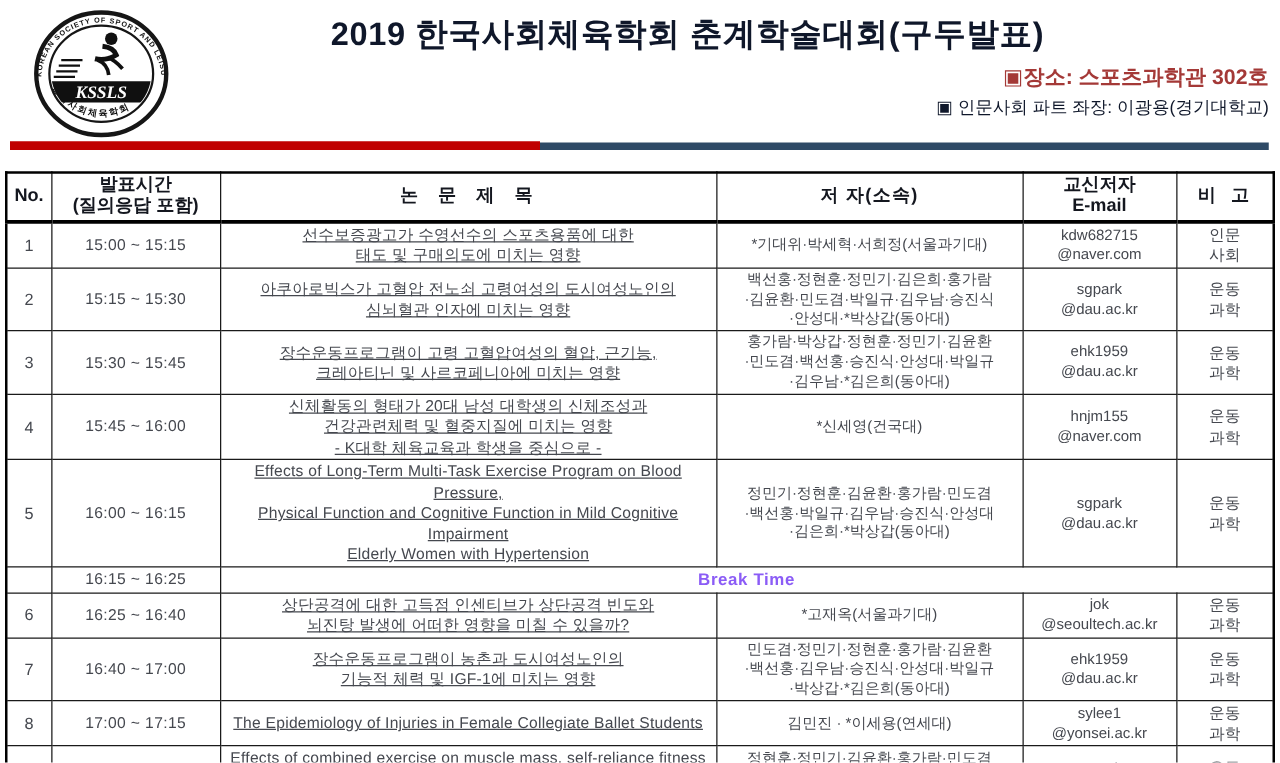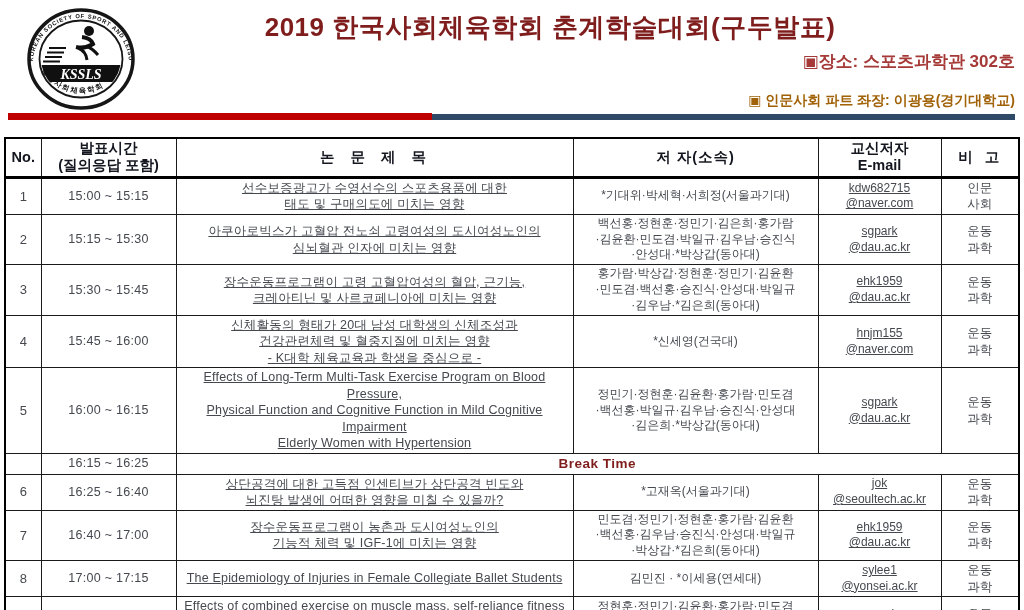--- a/index.html
+++ b/index.html
@@ -9,25 +9,25 @@
     font-family:"Liberation Sans","DejaVu Sans",sans-serif;
     overflow:hidden;
   }
   .page { position:relative; width:1024px; height:610px; background:#fff; }
 
   
   .logo { position:absolute; left:16px; top:5px; width:130px; height:108px; }
   .page-title {
     position:absolute; top:10px; left:150px; width:800px;
     text-align:center; font-size:26px; font-weight:bold;
-    color:#7f1d1d; letter-spacing:0.5px; white-space:nowrap;
+    color:#0f172a; letter-spacing:0.5px; white-space:nowrap;
   }
   .meta { position:absolute; top:50px; right:9px; text-align:right; }
-  .meta-location { font-size:17px; font-weight:bold; color:#A43937; margin-bottom:18px; }
-  .meta-chair { font-size:14px; font-weight:bold; color:#a16207; line-height:1.35; }
+  .meta-location { font-size:17px; font-weight:bold; color:#A43937; margin-bottom:3px; }
+  .meta-chair { font-size:14px; font-weight:normal; color:#0f172a; line-height:1.35; }
 
   .divider-bar { position:absolute; top:113px; left:8px; width:1007px; height:7px; display:flex; }
   .divider-red  { width:424px; height:7px; background:#C00000; }
   .divider-navy { flex:1; height:6px; margin-top:0.5px; background:#2E4A66; }
 
   
   table.schedule {
     position:absolute; top:137px; left:4px; width:1014px;
     border-collapse:collapse; table-layout:fixed;
     border:2.5px solid #000;
@@ -42,24 +42,24 @@
     border-bottom:3px solid #000; line-height:1.2;
   }
   th.h-title { word-spacing:6px; letter-spacing:3px; }
   th.h-authors { letter-spacing:1px;text-align:center; }
   th.h-remark { word-spacing:4px; letter-spacing:2px; }
   .schedule td { font-size:12.5px; color:#45484f; line-height:1.32; }
   td.c-no { font-size:13px; }
   td.c-time { font-size:12.5px; letter-spacing:0.3px;margin-top:28px; }
   td.c-title { letter-spacing:0.2px;text-decoration:underline; }
   td.c-auth { font-size:12px; }
-  td.c-email { font-size:12px; line-height:1.3;text-decoration:underline; }
+  td.c-email { font-size:12px; line-height:1.3; }
   td.c-remark { font-size:12.5px; }
   td.c-break {
-    font-weight:bold; font-size:13.5px; color:#7f1d1d; letter-spacing:0.5px;
+    font-weight:bold; font-size:13.5px; color:#8b5cf6; letter-spacing:0.5px;
   }
 </style>
 </head>
 <body>
 
 <div class="page">
 
   <svg class="logo" viewBox="0 0 130 106">
     <defs>
       <path id="rimTop" d="M 17,57 A 48,45 0 1 1 113,57" fill="none"></path>

